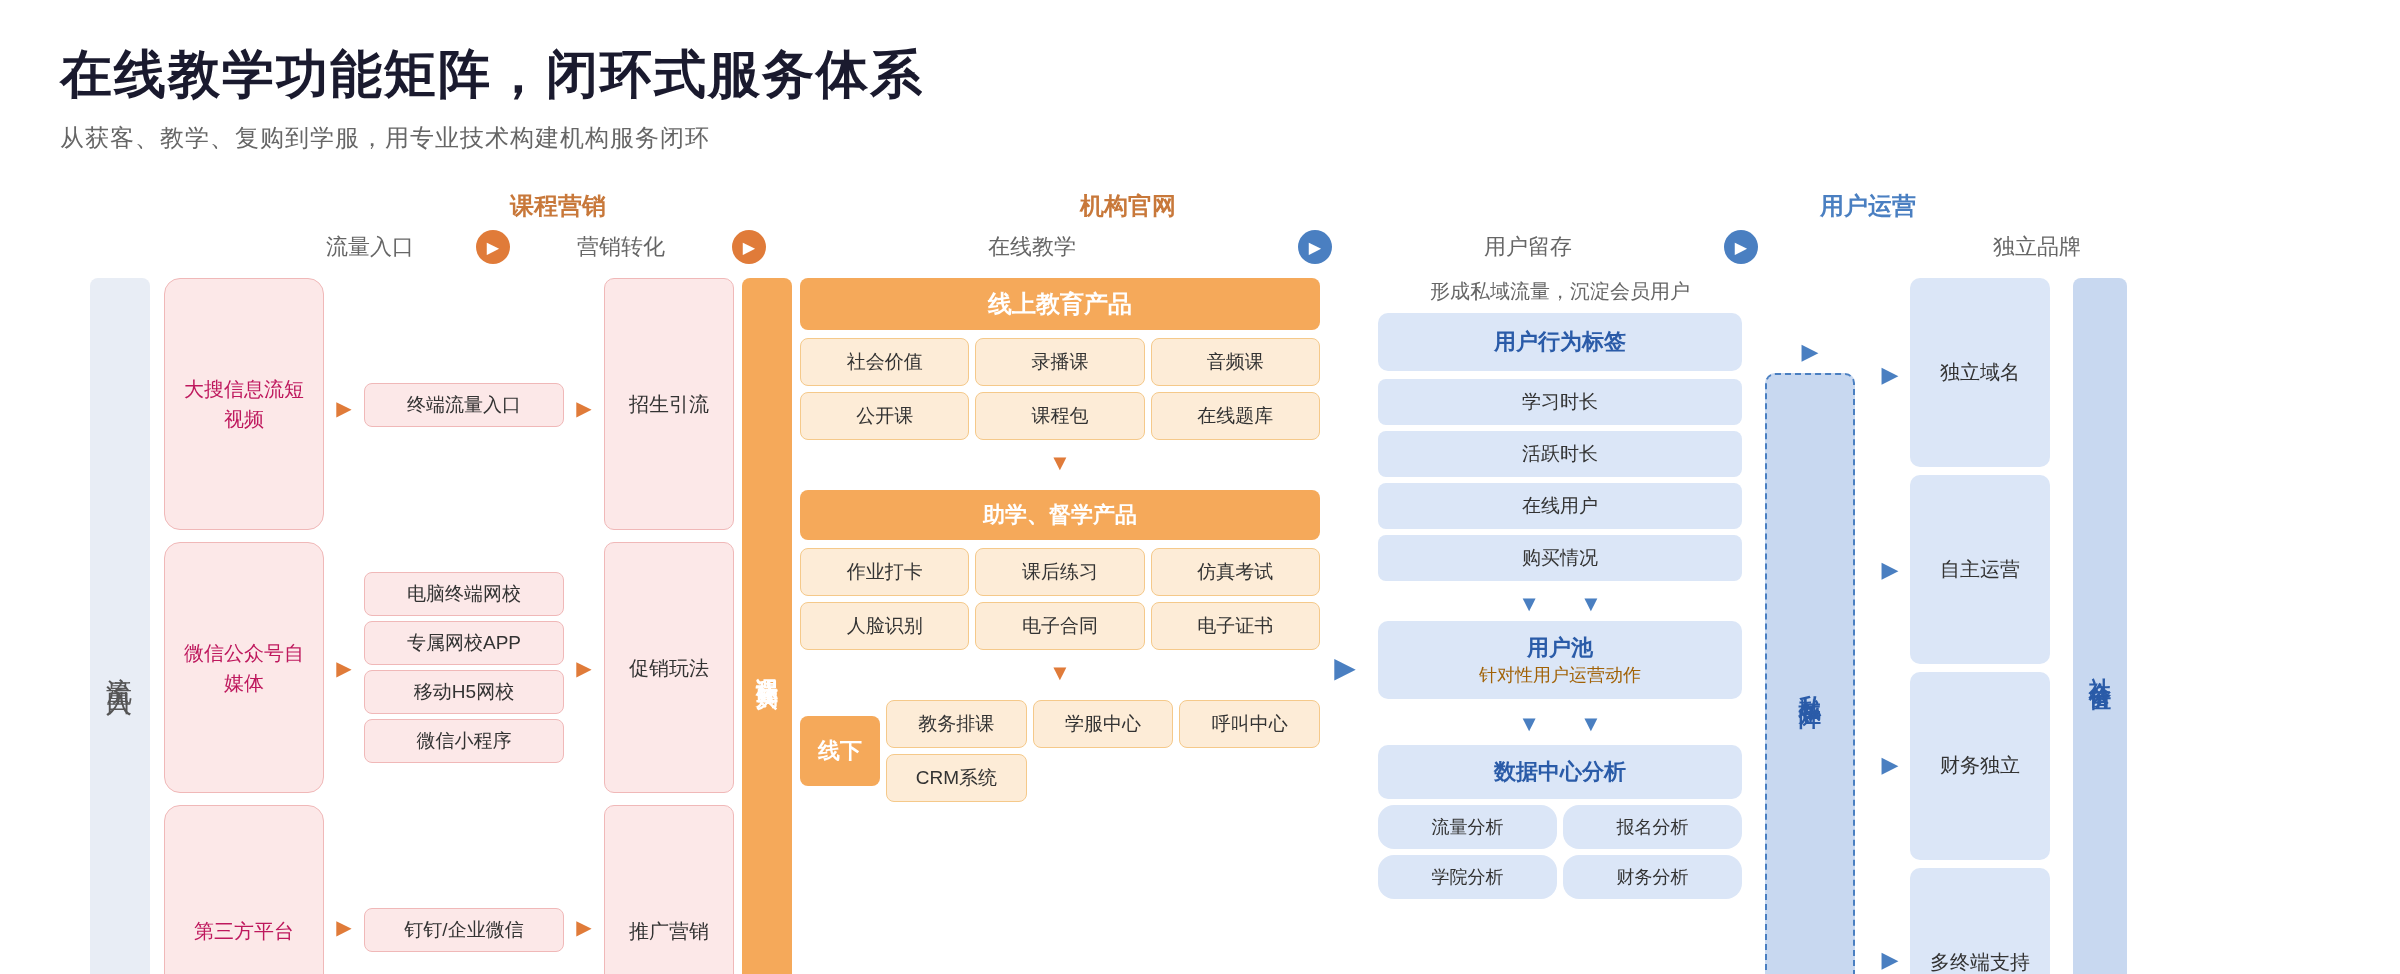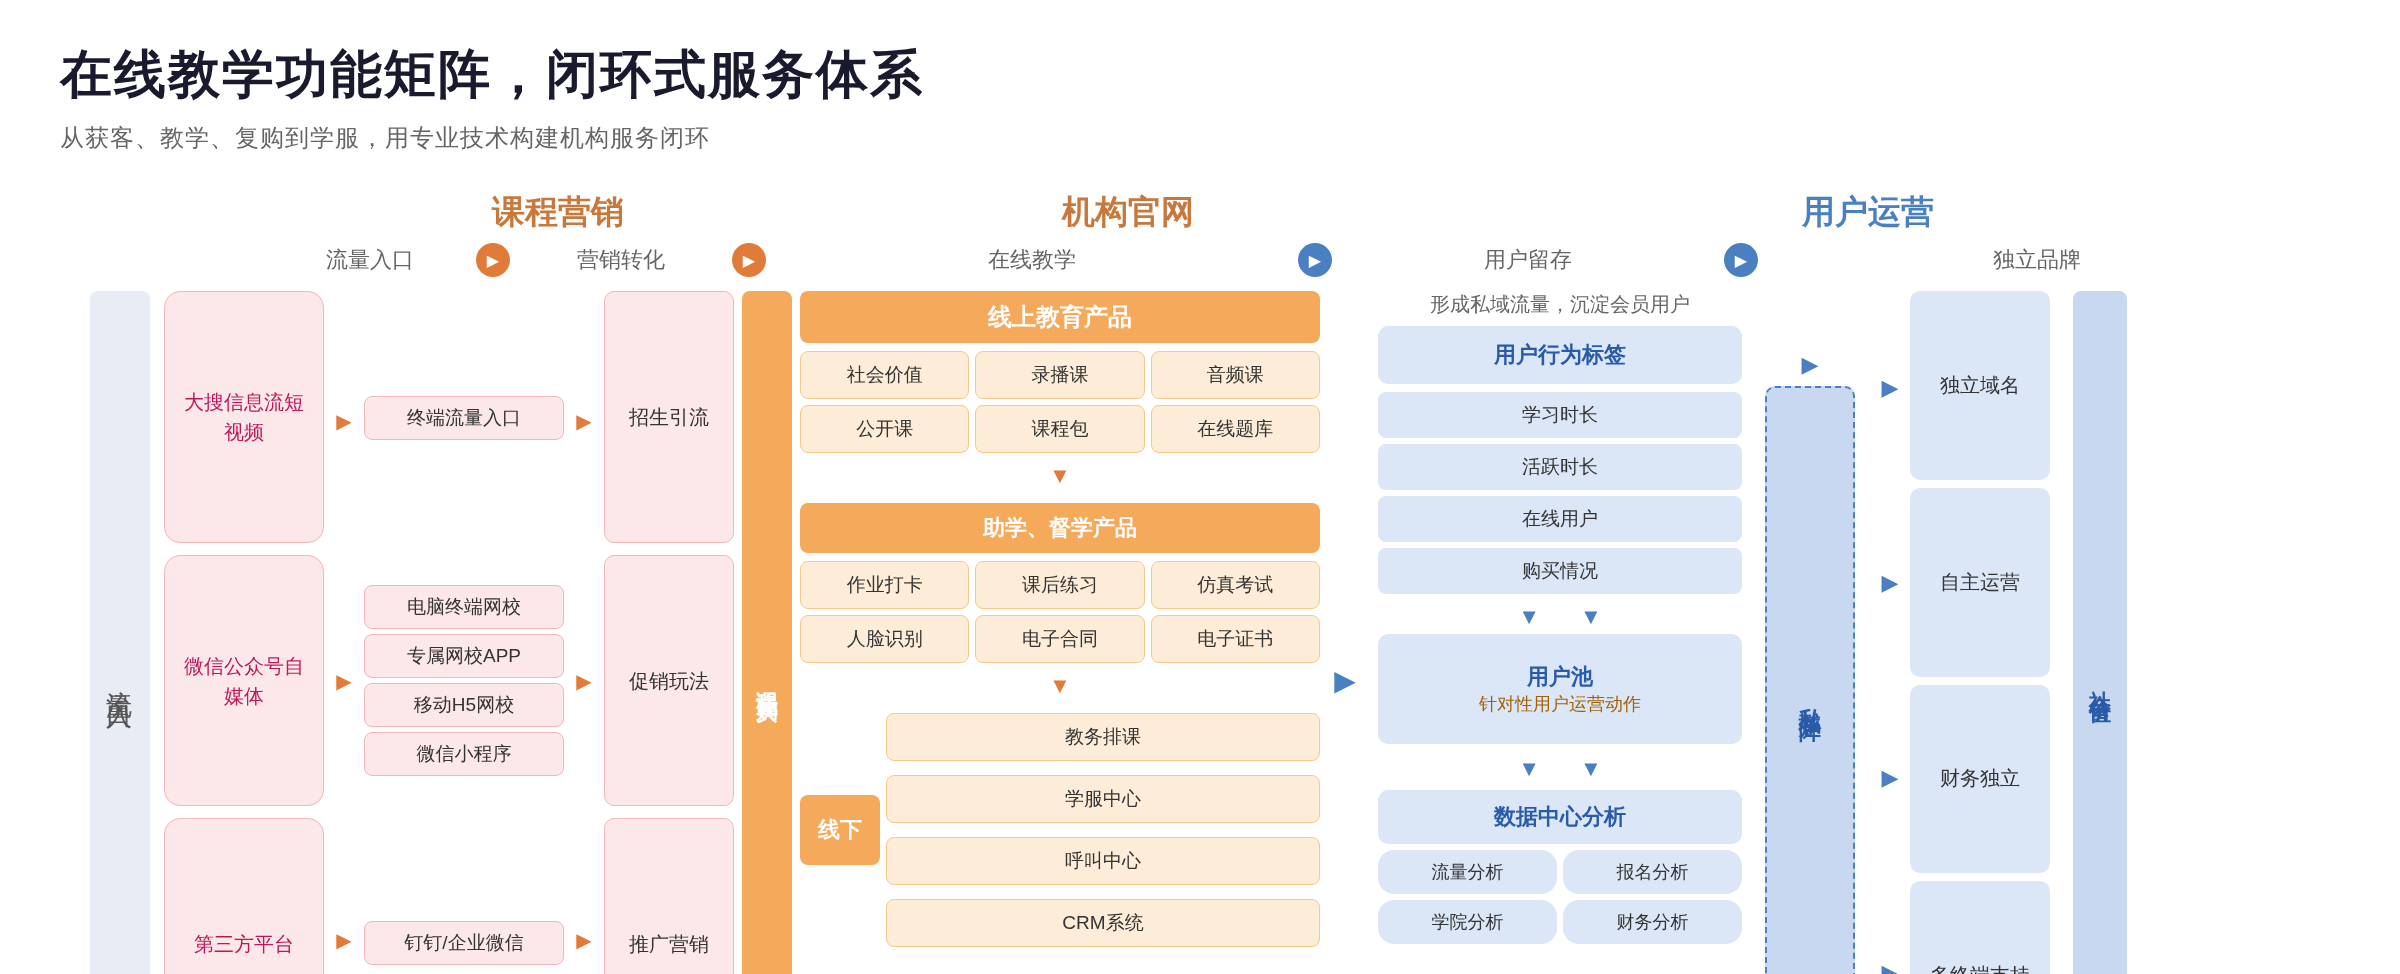--- a/index.html
+++ b/index.html
@@ -32,21 +32,21 @@
       margin-bottom: 12px;
     }
     .header-subtitle {
       font-size: 24px;
       color: #666;
       letter-spacing: 1px;
     }
 
     
     .phase-label {
-      font-size: 33px;
+      font-size: 24px;
       font-weight: 600;
       text-align: left;
       margin-left: 16px;
     }
     .phase-label.marketing { color: #c8783a; }
     .phase-label.website { color: #c8783a; }
     .phase-label.operation { color: #4a7fc1; }
 
     
     .traffic-sources {
@@ -232,22 +232,22 @@
       font-size: 22px;
       font-weight: 600;
       text-align: center;
       border-radius: 8px;
       padding: 20px 14px;
       width: 80px;
       flex-shrink: 0;
     }
     .offline-grid {
       display: grid;
-      grid-template-columns: repeat(1, 1fr);
-      gap: 14px;
+      grid-template-columns: repeat(3, 1fr);
+      gap: 6px;
       flex: 1;
     }
     .offline-cell {
       background: #fdecd7;
       border: 1.5px solid #f5c98a;
       border-radius: 8px;
       padding: 10px;
       text-align: center;
       font-size: 19px;
       color: #333;
@@ -295,21 +295,21 @@
       display: flex;
       gap: 40px;
       justify-content: center;
       font-size: 22px;
       color: #4a7fc1;
       padding: 4px 0;
     }
     .user-pool-box {
       background: #dbe6f7;
       border-radius: 10px;
-      padding: 28px 14px;
+      padding: 12px 14px;
       font-size: 20px;
       color: #2a5ba8;
       text-align: center;
       margin-bottom: 8px;
     }
     .user-pool-text {
       font-weight: 600;
       font-size: 22px;
     }
     .user-pool-sub {

